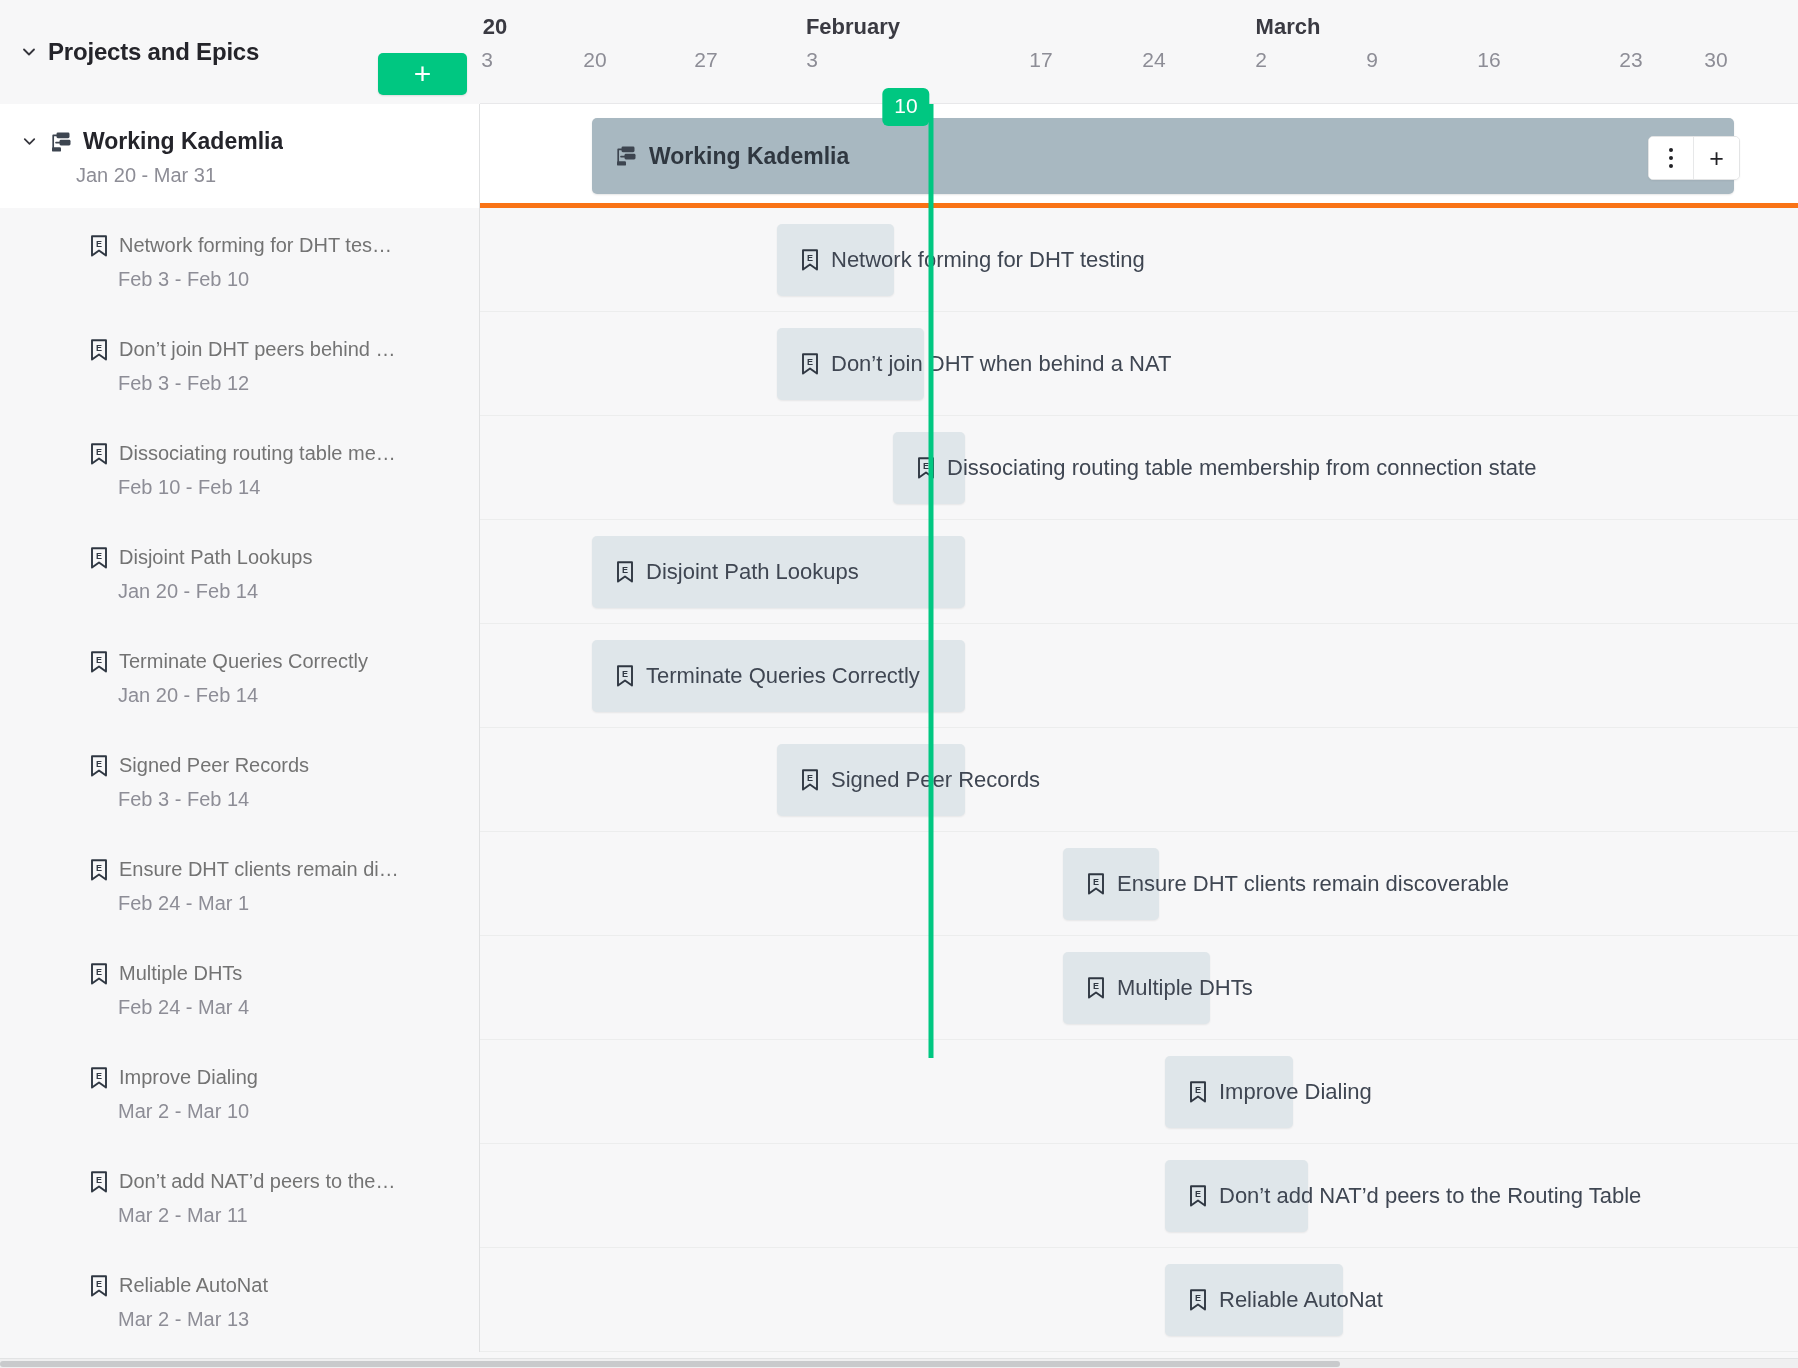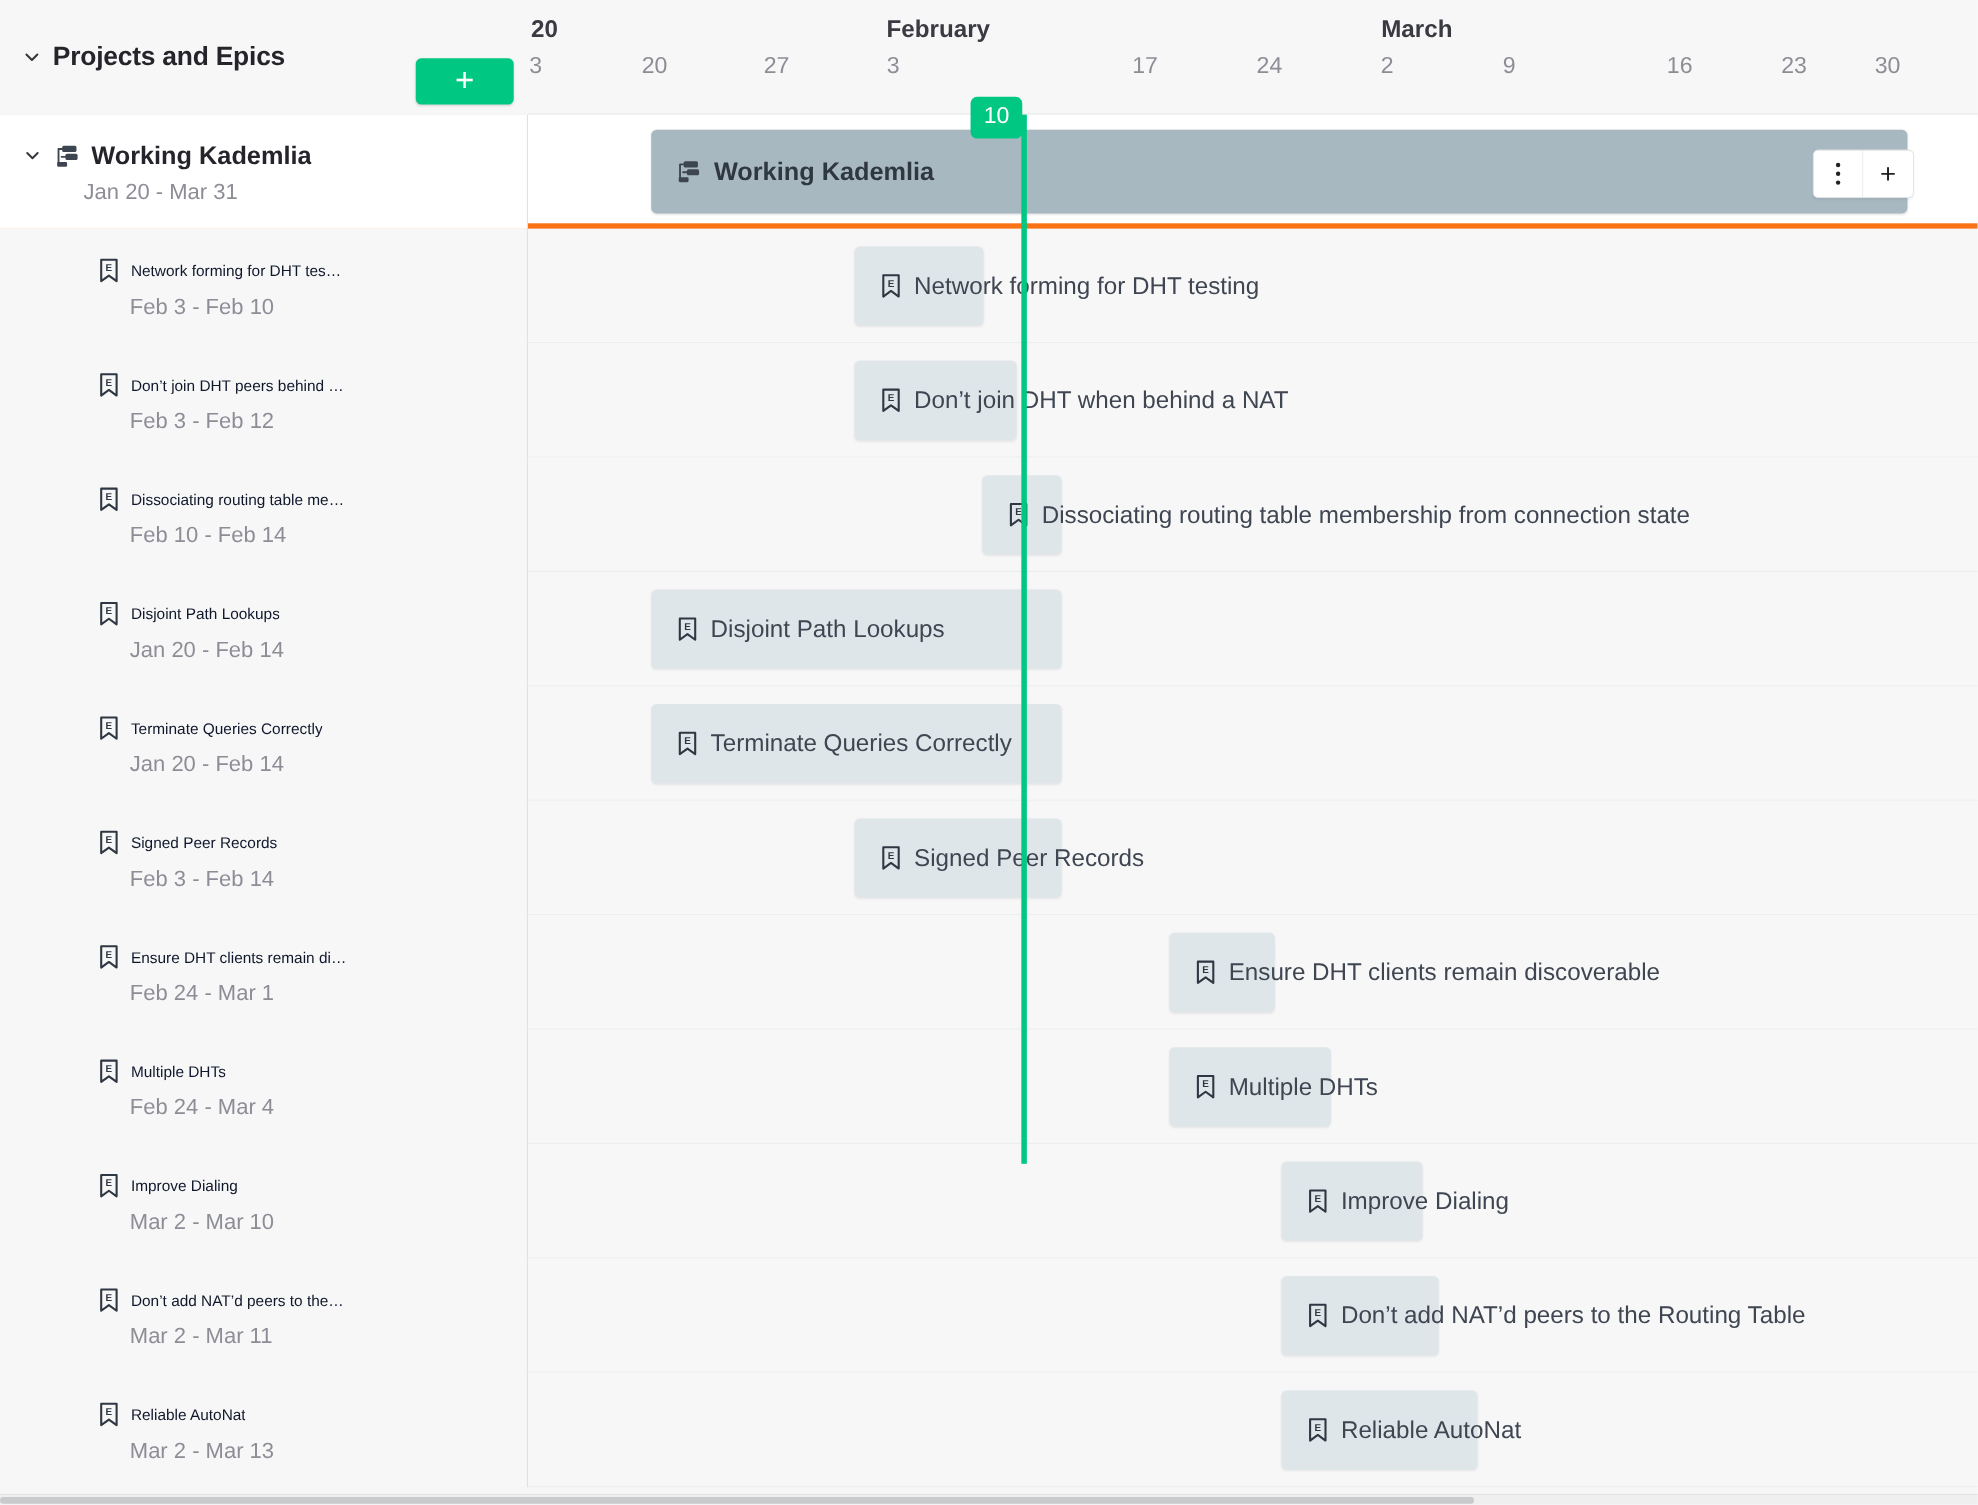--- a/index.html
+++ b/index.html
@@ -165,22 +165,22 @@
   }
   .row.project-row .lcell { background: #ffffff; }
 
   .lrow1 {
     display: flex;
     align-items: center;
     gap: 9px;
     height: 32px;
   }
   .ltitle {
-    font-size: 14px;
-    color: #0f172a;
+    font-size: 20px;
+    color: #737373;
     white-space: nowrap;
     overflow: hidden;
     max-width: 330px;
   }
   .project-row .ltitle {
     font-weight: 700;
     color: #24242a;
     font-size: 23px;
   }
   .ldates {
@@ -320,21 +320,21 @@
         <div class="month-lab" style="left: 1288px;">March</div>
         <div class="day-lab" style="left: 487px;">3</div>
         <div class="day-lab" style="left: 595px;">20</div>
         <div class="day-lab" style="left: 706px;">27</div>
         <div class="day-lab" style="left: 812px;">3</div>
         <div class="day-lab today-lab" style="left: 906px; margin-top: 44px;">10</div>
         <div class="day-lab" style="left: 1041px;">17</div>
         <div class="day-lab" style="left: 1154px;">24</div>
         <div class="day-lab" style="left: 1261px;">2</div>
         <div class="day-lab" style="left: 1372px;">9</div>
-        <div class="day-lab" style="left: 1489px; margin-left: 38px;">16</div>
+        <div class="day-lab" style="left: 1489px;">16</div>
         <div class="day-lab" style="left: 1603px; margin-left: 28px;">23</div>
         <div class="day-lab" style="left: 1716px;">30</div>
       </div>
 
     <div class="topbar-left">
       <span class="chev">
         <svg width="20" height="20" viewBox="0 0 24 24" fill="none" stroke="#35353c" stroke-width="2.2" stroke-linecap="round" stroke-linejoin="round">
             <polyline points="6 9 12 15 18 9"></polyline>
           </svg>
       </span>

